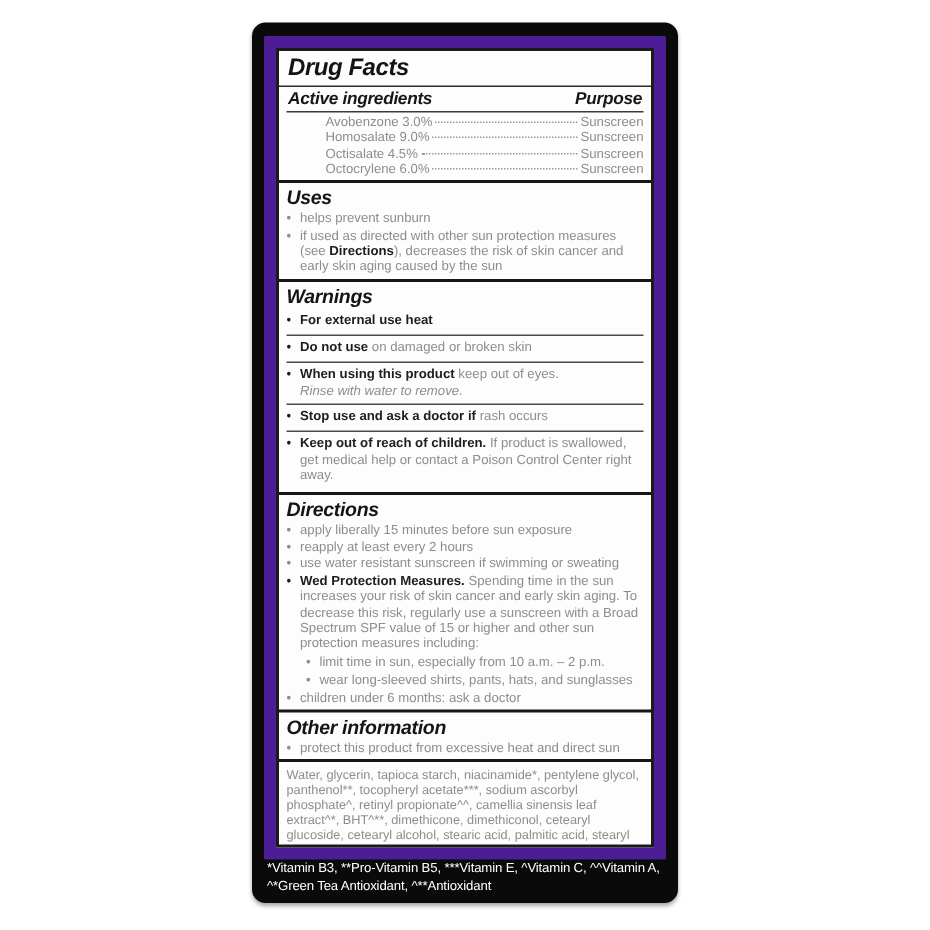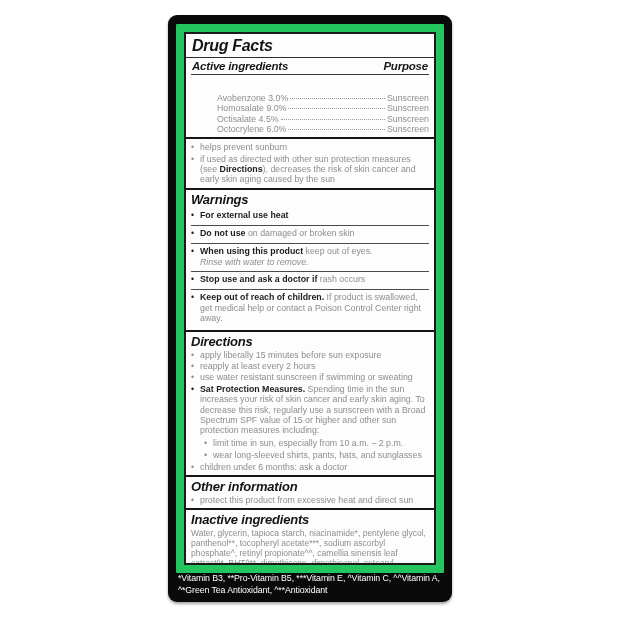--- a/index.html
+++ b/index.html
@@ -9,21 +9,21 @@
   .stage { position: absolute; inset: 0; background: #ffffff; }
 
   .package {
     position: absolute; left: 168px; top: 15px; width: 284px; height: 587px;
     background: #0a0a0a; border-radius: 9px;
     box-shadow: 0 2px 3px rgba(0,0,0,0.35);
   }
 
   .label {
     position: absolute; left: 8px; top: 9px; width: 268px; height: 549px;
-    background: #22c55e; border-radius: 1px;
+    background: #4c1d95; border-radius: 1px;
   }
 
   .dfbox {
     position: absolute; left: 8px; top: 8px; right: 8px; bottom: 8px;
     border: 2px solid #1b1b1b; overflow: hidden; background: #fdfdfd;
   }
 
   .sec { padding: 2px 5px 3px; }
   .sec.thick { border-top: 2.5px solid #161616; }
   .sec.thin  { border-top: 1.5px solid #2c2c2c; }
@@ -33,21 +33,21 @@
     color: #141414; letter-spacing: -0.3px; padding: 3px 6px 2px;
   }
 
   .h1 {
     font-style: italic; font-weight: 700; font-size: 13px; line-height: 15px;
     color: #141414; letter-spacing: -0.2px; display: block;
   }
 
   .ai-head {
     display: flex; justify-content: space-between; align-items: baseline;
-    border-bottom: 1px solid #3a3a3a; padding: 0 1px 2px; margin-bottom: 18px;
+    border-bottom: 1px solid #3a3a3a; padding: 0 1px 2px; margin-bottom: 1px;
   }
   .h2 { font-style: italic; font-weight: 700; font-size: 11.5px; color: #161616; letter-spacing: -0.2px; }
 
   .ai-row {
     display: flex; align-items: baseline;
     font-size: 8.8px; line-height: 10.3px; color: #8d8d8d; margin-left: 26px;
   }
   .ai-dots { flex: 1; border-bottom: 1px dotted #9a9a9a; margin: 0 2px; transform: translateY(-2px); }
 
   .txt  { font-size: 8.8px; line-height: 10.4px; color: #8d8d8d; }
@@ -102,20 +102,21 @@
             <span>Sunscreen</span>
           </div>
           <div class="ai-row">
             <span>Octocrylene 6.0%</span>
             <span class="ai-dots"></span>
             <span>Sunscreen</span>
           </div>
         </div>
 
         <div class="sec thick">
+          <span class="h1">Uses</span>
           <div class="bullet-row txt">
             <span class="bullet">•</span>
             <span class="b-text">helps prevent sunburn</span>
           </div>
           <div class="bullet-row txt">
             <span class="bullet">•</span>
             <span class="b-text"><span>if used as directed with other sun protection measures (see </span><span class="bld">Directions</span><span>), decreases the risk of skin cancer and early skin aging caused by the sun</span></span>
           </div>
         </div>
 
@@ -154,21 +155,21 @@
           <div class="bullet-row txt">
             <span class="bullet">•</span>
             <span class="b-text">reapply at least every 2 hours</span>
           </div>
           <div class="bullet-row txt">
             <span class="bullet">•</span>
             <span class="b-text">use water resistant sunscreen if swimming or sweating</span>
           </div>
           <div class="bullet-row txt">
             <span class="bullet dark">•</span>
-            <span class="b-text"><span class="bld">Sat Protection Measures.</span><span> Spending time in the sun increases your risk of skin cancer and early skin aging. To decrease this risk, regularly use a sunscreen with a Broad Spectrum SPF value of 15 or higher and other sun protection measures including:</span></span>
+            <span class="b-text"><span class="bld">Wed Protection Measures.</span><span> Spending time in the sun increases your risk of skin cancer and early skin aging. To decrease this risk, regularly use a sunscreen with a Broad Spectrum SPF value of 15 or higher and other sun protection measures including:</span></span>
           </div>
           <div class="bullet-row txt sub">
             <span class="bullet">•</span>
             <span class="b-text">limit time in sun, especially from 10 a.m. – 2 p.m.</span>
           </div>
           <div class="bullet-row txt sub">
             <span class="bullet">•</span>
             <span class="b-text">wear long-sleeved shirts, pants, hats, and sunglasses</span>
           </div>
           <div class="bullet-row txt">
@@ -179,21 +180,20 @@
 
         <div class="sec thick">
           <span class="h1">Other information</span>
           <div class="bullet-row txt">
             <span class="bullet">•</span>
             <span class="b-text">protect this product from excessive heat and direct sun</span>
           </div>
         </div>
 
         <div class="sec thick">
-          <span class="h1">Inactive ingredients</span>
           <div class="inactive-text">Water, glycerin, tapioca starch, niacinamide*, pentylene glycol, panthenol**, tocopheryl acetate***, sodium ascorbyl phosphate^, retinyl propionate^^, camellia sinensis leaf extract^*, BHT^**, dimethicone, dimethiconol, cetearyl glucoside, cetearyl alcohol, stearic acid, palmitic acid, stearyl alcohol, cetyl alcohol, behenyl alcohol, disodium EDTA, hydroxyethyl acrylate/sodium acryloyldimethyl taurate copolymer, PEG-100 stearate, titanium dioxide, polymethylsilsesquioxane, benzyl alcohol, methylparaben, ethylparaben, propylparaben, iodopropynyl butylcarbamate, fragrance.</div>
         </div>
 
       </div>
     </div>
 
     <div class="footnote">*Vitamin B3, **Pro-Vitamin B5, ***Vitamin E, ^Vitamin C, ^^Vitamin A, ^*Green Tea Antioxidant, ^**Antioxidant</div>
   </div>
 </div>
 

